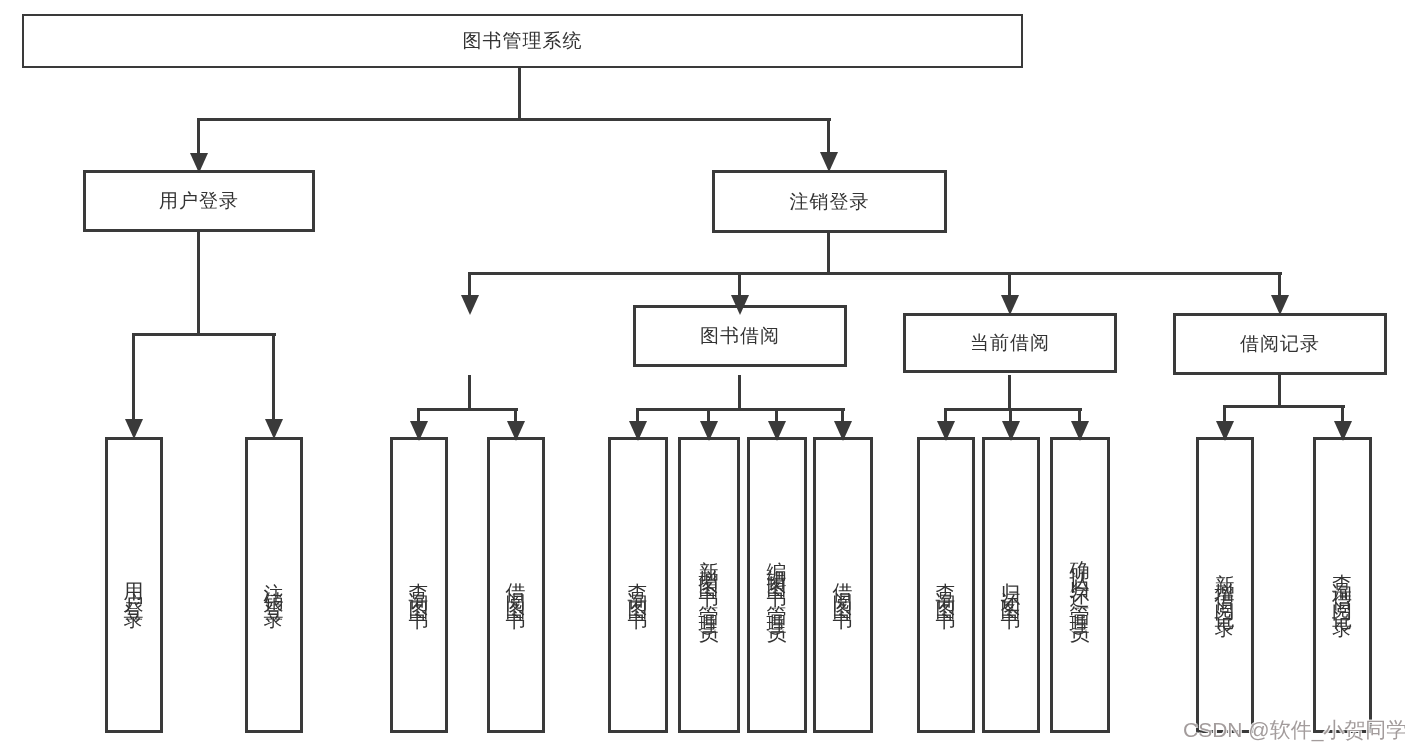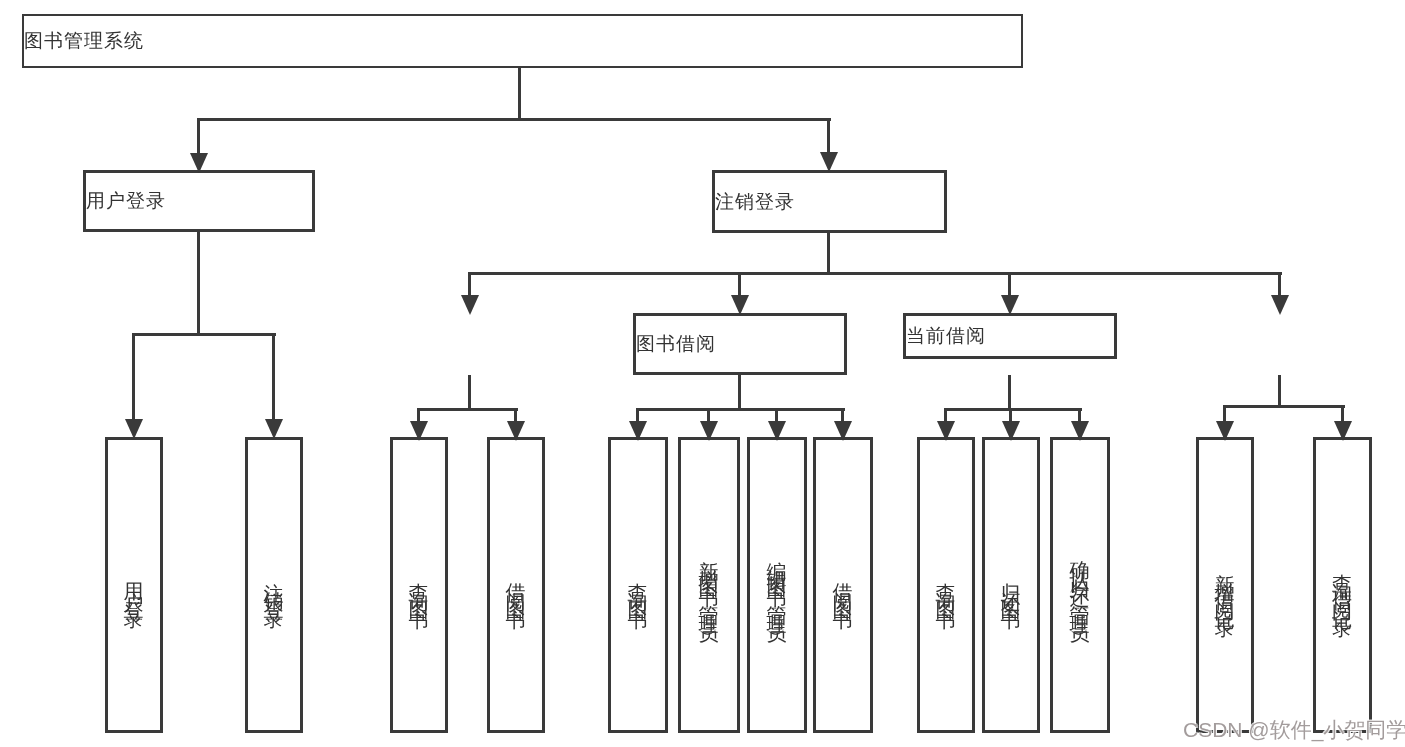--- a/index.html
+++ b/index.html
@@ -9,21 +9,21 @@
     --background:#ffffff;
   }
   html,body{margin:0;padding:0;background:var(--background);}
   .canvas{
     position:relative;width:1405px;height:747px;background:var(--background);
     font-family:"Liberation Sans","DejaVu Sans",sans-serif;color:var(--text);
     overflow:hidden;
   }
   .hbox{
     position:absolute;box-sizing:border-box;border:3px solid var(--line);
-    background:#fff;display:flex;align-items:center;justify-content:flex-start;
+    background:#fff;display:flex;align-items:center;justify-content:center;
   }
   .hbox.root{border-width:2px;}
   .hlabel{font-size:19px;letter-spacing:1px;color:var(--text);}
   .vbox{
     position:absolute;box-sizing:border-box;border:3px solid var(--line);
     background:#fff;top:437px;height:296px;
     display:flex;align-items:center;justify-content:center;
   }
   .vlabel{
     writing-mode:vertical-rl;text-orientation:mixed;
@@ -57,25 +57,28 @@
     <span class="hlabel">图书管理系统</span>
   </div>
 
   <div class="hbox" style="left:83px;top:170px;width:232px;height:62px">
     <span class="hlabel">用户登录</span>
   </div>
   <div class="hbox" style="left:712px;top:170px;width:235px;height:63px">
     <span class="hlabel">注销登录</span>
   </div>
 
-  <div class="hbox" style="left:633px;top:313px;width:214px;height:62px">
+  <div class="hbox" style="left:633px;top:305px;width:214px;height:62px">
     <span class="hlabel">图书借阅</span>
   </div>
-  <div class="hbox" style="left:903px;top:313px;width:214px;height:46px">
+  <div class="hbox" style="left:903px;top:313px;width:214px;height:60px">
     <span class="hlabel">当前借阅</span>
+  </div>
+  <div class="hbox" style="left:1173px;top:313px;width:214px;height:62px">
+    <span class="hlabel">借阅记录</span>
   </div>
 
   <div class="vbox" style="left:105px;width:58px">
     <span class="vlabel">用户登录</span>
   </div>
   <div class="vbox" style="left:245px;width:58px">
     <span class="vlabel">注销登录</span>
   </div>
 
   <div class="vbox" style="left:390px;width:58px">

